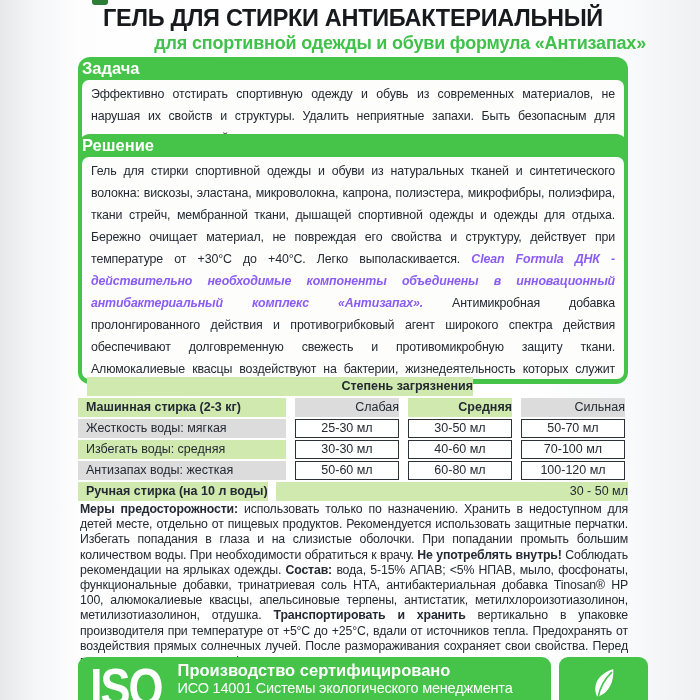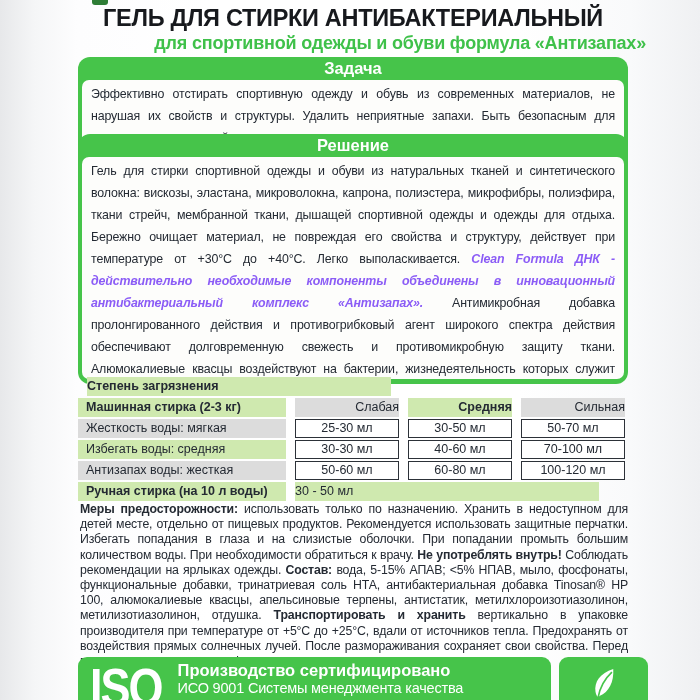--- a/index.html
+++ b/index.html
@@ -7,31 +7,31 @@
   #stage{position:relative;width:700px;height:700px;overflow:hidden;
     background:linear-gradient(90deg,#e7e8ea 0%,#f5f6f7 5%,#fdfdfe 11%,#ffffff 30%,#ffffff 74%,#f9fafb 90%,#eff0f2 100%);}
   
   .sliver{position:absolute;left:92px;top:0;width:16px;height:5px;background:#2e7d36;border-radius:0 0 3px 3px;}
   .title{position:absolute;left:78px;top:5px;width:550px;text-align:center;
     font-size:23.5px;font-weight:700;color:#17191d;letter-spacing:-0.3px;white-space:nowrap;}
   .subtitle{position:absolute;left:60px;top:33px;width:586px;text-align:right;
     font-size:18px;font-weight:700;color:#3fc14a;letter-spacing:-0.2px;white-space:nowrap;}
   
   .gbox{position:absolute;left:78px;width:550px;background:#46c44a;border-radius:12px;box-sizing:border-box;padding:0 4px 5px 4px;}
-  .gbox .hd{height:23px;line-height:23px;text-align:center;color:#ffffff;font-size:16.5px;font-weight:700;}
+  .gbox .hd{height:23px;line-height:23px;color:#ffffff;font-size:16.5px;font-weight:700;}
   .gbox .inner{background:#fdfdfb;border-radius:7px;padding:3px 9px 5px 9px;
     font-size:12.4px;line-height:22px;text-align:justify;letter-spacing:-0.15px;color:#242a33;}
   .green-run{color:#8b5cf6;font-weight:700;font-style:italic;}
   
   .tbl{position:absolute;left:78px;top:377px;width:550px;font-size:12.5px;color:#242a33;}
   .trow{display:flex;height:19px;line-height:19px;margin-bottom:2px;}
   .lblcell{width:208px;box-sizing:border-box;padding-left:8px;}
   .gapc{width:9px;}
   .ccell{width:104px;box-sizing:border-box;text-align:right;padding-left:34px;}
-  .spancell{width:304px;box-sizing:border-box;text-align:left;}
+  .spancell{width:386px;box-sizing:border-box;text-align:right;}
   .bg-lg{background:#cfe9af;}
   .bg-gy{background:#dcdcdc;}
   .bold{font-weight:700;}
   .vcell{width:104px;box-sizing:border-box;text-align:center;background:#ffffff;border:1.5px solid #2c3138;line-height:16px;}
   
   .precautions{position:absolute;left:80px;top:502px;width:548px;
     font-size:12.3px;line-height:15.2px;text-align:justify;letter-spacing:-0.15px;color:#242a33;}
   .precautions b{font-weight:700;}
   
   .fbar{position:absolute;top:657px;height:60px;background:#46c44a;border-radius:9px 9px 0 0;}
@@ -111,20 +111,21 @@
       <div class="spancell bg-lg">30 - 50 мл</div>
     </div>
   </div>
 
   <p class="precautions" style="margin:0;"><b>Меры предосторожности:</b><span> использовать только по назначению. Хранить в недоступном для детей месте, отдельно от пищевых продуктов. Рекомендуется использовать защитные перчатки. Избегать попадания в глаза и на слизистые оболочки. При попадании промыть большим количеством воды. При необходимости обратиться к врачу. </span><b>Не употреблять внутрь!</b><span> Соблюдать рекомендации на ярлыках одежды. </span><b>Состав:</b><span> вода, 5-15% АПАВ; &lt;5% НПАВ, мыло, фосфонаты, функциональные добавки, тринатриевая соль НТА, антибактериальная добавка Tinosan® НР 100, алюмокалиевые квасцы, апельсиновые терпены, антистатик, метилхлороизотиазолинон, метилизотиазолинон, отдушка. </span><b>Транспортировать и хранить</b><span> вертикально в упаковке производителя при температуре от +5°С до +25°С, вдали от источников тепла. Предохранять от воздействия прямых солнечных лучей. После размораживания сохраняет свои свойства. Перед применением содержимое флакона встряхнуть.</span></p>
 
   <div class="fbar fbar-main">
     <div class="iso">ISO</div>
     <div class="ftext">
       <div class="l1">Производство сертифицировано</div>
+      <div class="l2">ИСО 14001 Системы экологического менеджмента</div>
       <div class="l3">ИСО 9001 Системы менеджмента качества</div>
     </div>
   </div>
   <div class="fbar fbar-leaf">
     <div class="leaf-wrap">
       <svg width="38" height="38" viewBox="0 0 32 32">
         <g transform="rotate(-8 16 16)">
           <path d="M25.5 4.5 C14 6.5 8 13 8 21.5 c0 2.2 .7 4 1.8 5.2 l1-1.2 C19.5 23 24.5 15.5 25.5 4.5 Z" fill="#ffffff"></path>
           <path d="M9.2 27.2 C12 18.5 17.5 11.5 24 7" stroke="#46c44a" stroke-width="1.4" fill="none"></path>
         </g>

